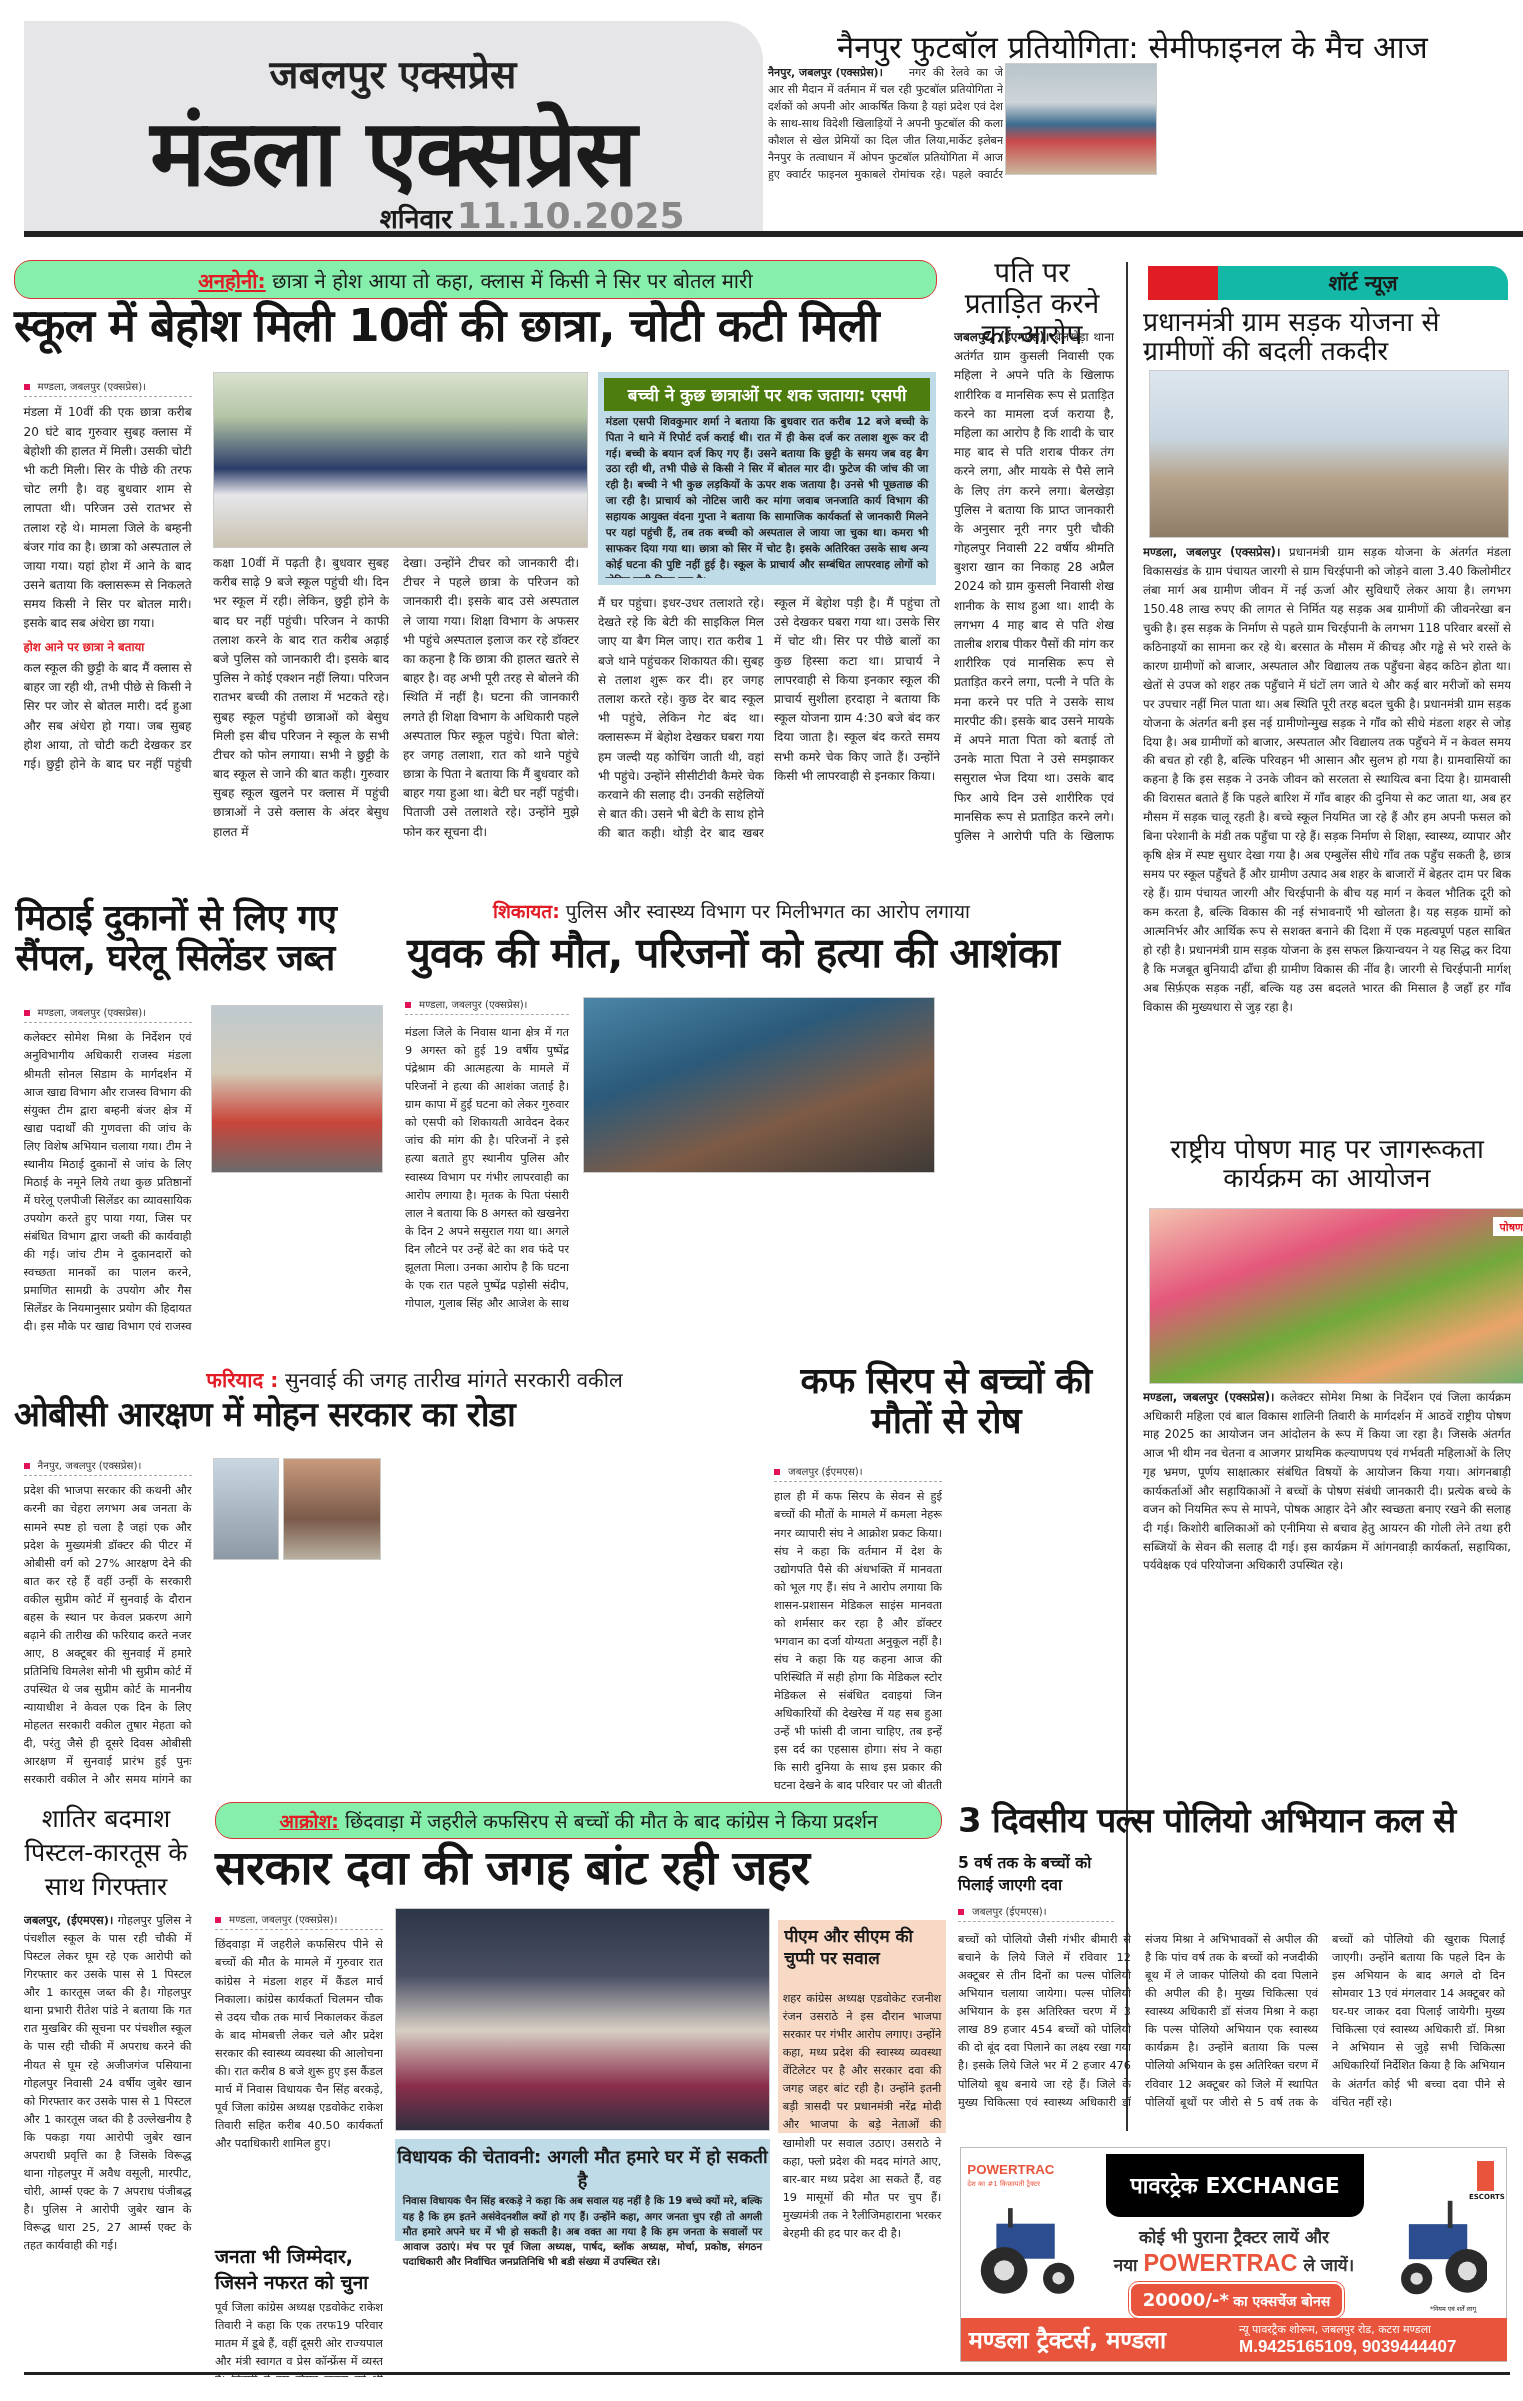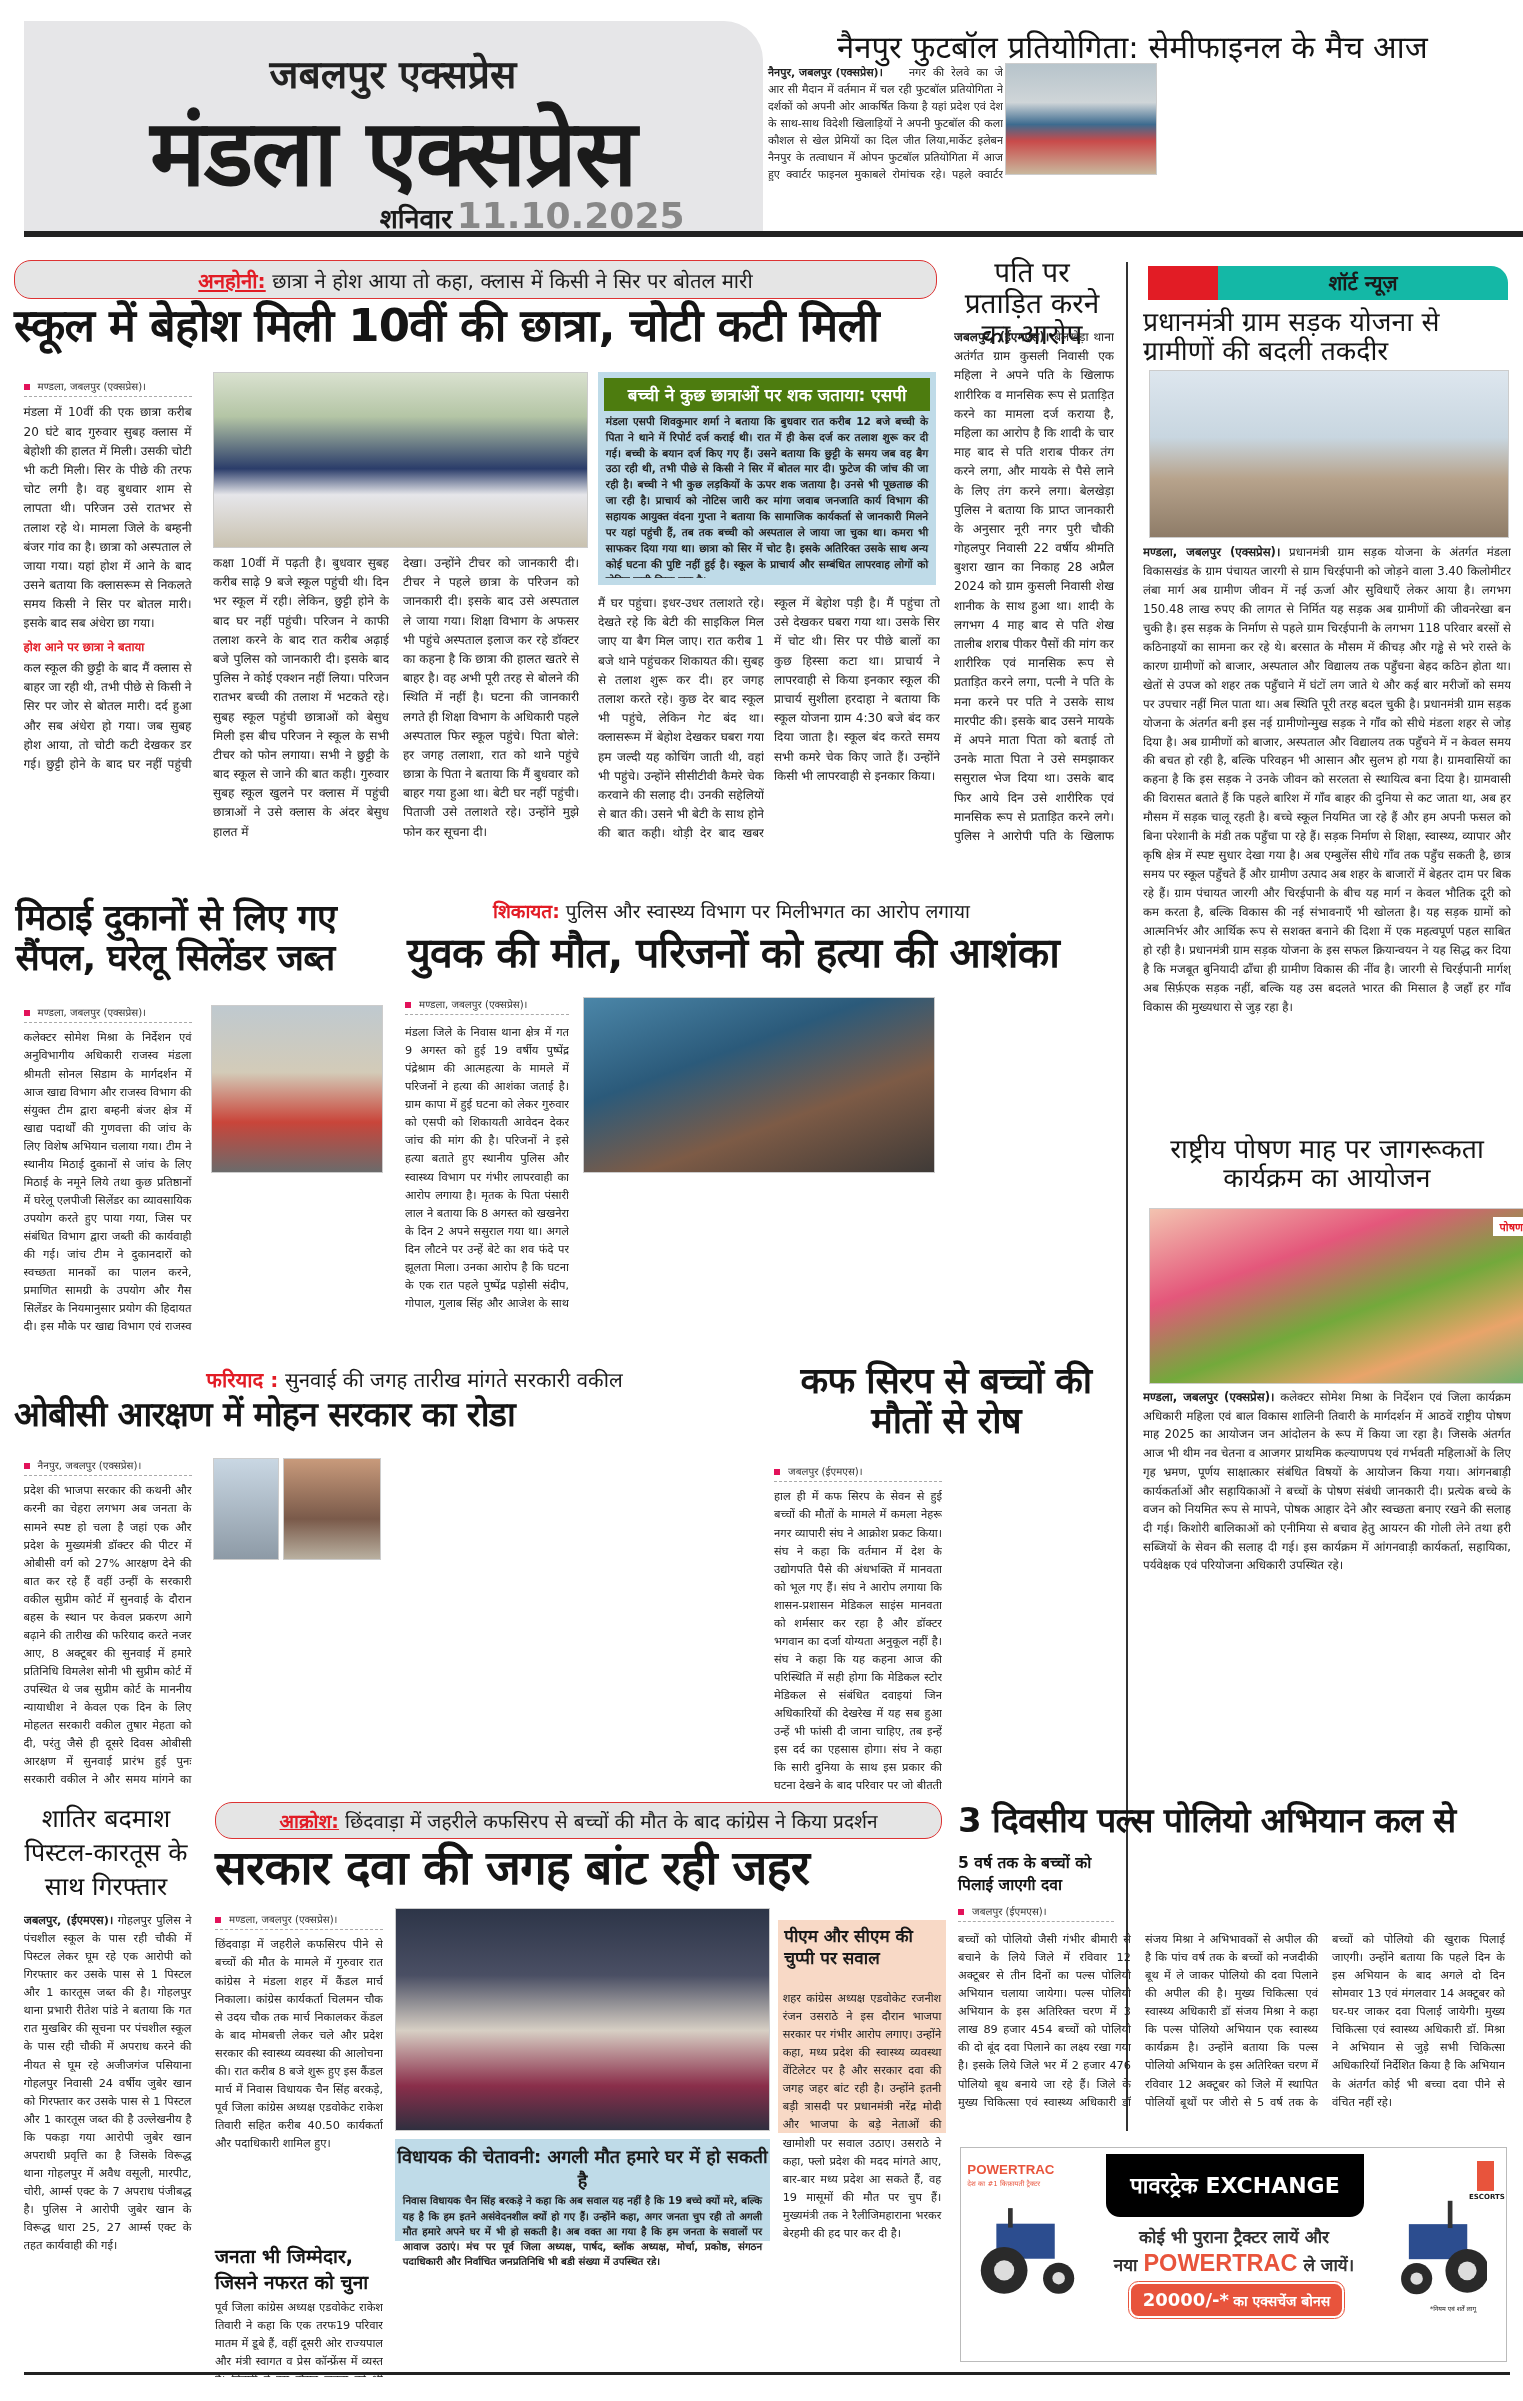--- a/index.html
+++ b/index.html
@@ -5,21 +5,21 @@
 *{box-sizing:border-box;margin:0;padding:0}
 body{width:1523px;height:2401px;background:#fff;font-family:"DejaVu Sans",sans-serif;color:#1a1a1a;position:relative;overflow:hidden}
 .abs{position:absolute}
 .mast{left:23.5px;top:21px;width:739px;height:213px;background:#e6e6e8;border-top-right-radius:39px}
 .mast-sub{left:0;width:100%;top:25px;text-align:center;font-size:39px;font-weight:bold;color:#222}
 .mast-title{left:0;width:100%;top:82px;text-align:center;font-size:92px;font-weight:bold;color:#1b1b1b;letter-spacing:-1.6px;line-height:1.1}
 .mast-date{right:78px;top:174px;font-size:26.6px;font-weight:bold}
 .mast-date .num{color:#888;font-size:36px;margin-left:4.7px}
 .rule{height:5.5px;background:#222}
 .h1{font-weight:bold;color:#151515;line-height:1.1;letter-spacing:-0.8px}
-.kicker{border:1.6px solid #d33;border-radius:17px;text-align:center;font-size:20.3px;padding:4.7px 0;background:#e5e5e5}
+.kicker{border:1.6px solid #d33;border-radius:17px;text-align:center;font-size:20.3px;padding:4.7px 0;background:#86efac}
 .kicker .k{color:#e21c25;font-weight:bold;text-decoration:underline}
 .body{font-size:12px;line-height:1.6;text-align:justify;color:#222}
 .dateline{font-size:10.2px;color:#333;border-bottom:0.8px dashed #aaa;padding-bottom:3.1px;margin-bottom:6.3px}
 .dateline::before{content:"";display:inline-block;width:6.3px;height:6.3px;background:#e2125a;margin-right:7.8px}
 .photo{background:linear-gradient(135deg,#9aa7ad,#cfd6d8 40%,#7c8a84 70%,#b7a98e);border:0.8px solid #ccc}
 .box-blue{background:#bfdbe8}
 .box-red{background:#4d7c0f;color:#fff;font-weight:bold;text-align:center}
 .vline{width:1.6px;background:#333}
 </style>
 </head>
@@ -195,16 +195,21 @@
         <rect x="70" y="10" width="6" height="35" fill="#333"></rect>
         <circle cx="95" cy="100" r="28" fill="#2a2a2a"></circle>
         <circle cx="95" cy="100" r="12" fill="#ddd"></circle>
         <circle cx="30" cy="110" r="20" fill="#2a2a2a"></circle>
         <circle cx="30" cy="110" r="8" fill="#ddd"></circle>
       </svg>
   </div>
   <div class="abs" style="left:516px;top:12.5px;width:17px;height:30px;background:#e8543c"></div>
   <div class="abs" style="left:508px;top:45px;font-size:7px;font-weight:bold">ESCORTS</div>
   <div class="abs" style="left:469px;top:156px;font-size:6.3px">*नियम एवं शर्तें लागू</div>
+  <div class="abs" style="left:0;top:170px;width:546px;height:43px;background:#e8543c;color:#fff">
+    <div class="abs" style="left:7.8px;top:4.7px;font-weight:bold;font-size:23.5px">मण्डला ट्रैक्टर्स, मण्डला</div>
+    <div class="abs" style="left:278px;top:3.1px;font-size:11px">न्यू पावरट्रैक शोरूम, जबलपुर रोड, कटरा मण्डला</div>
+    <div class="abs" style="left:278px;top:19px;font-weight:bold;font-size:17px;font-family:'Liberation Sans',sans-serif">M.9425165109, 9039444407</div>
+  </div>
 </div>
 
 <div class="abs rule" style="left:23.5px;top:2372px;width:1486px;height:3.1px"></div>
 
 
 </body></html>

